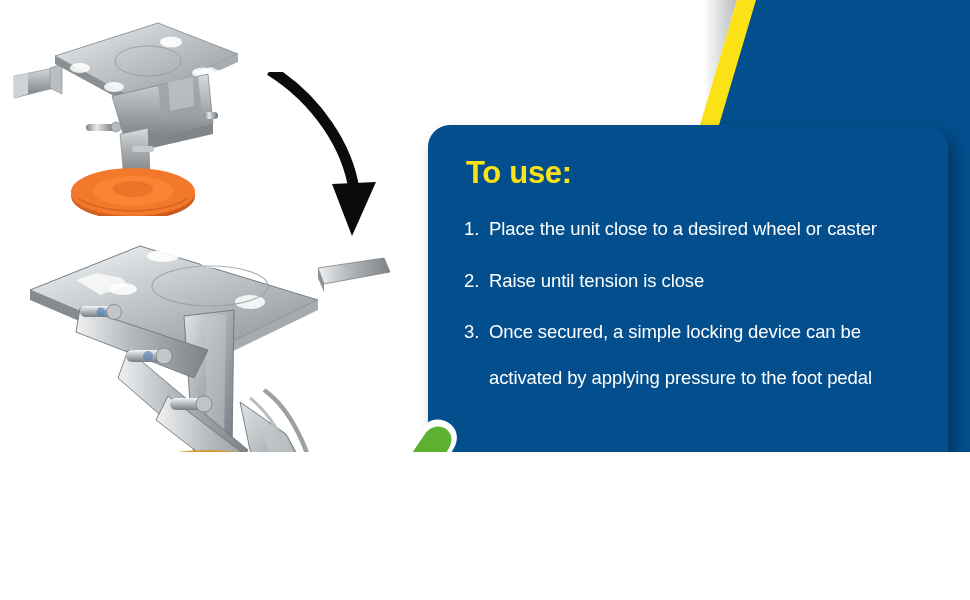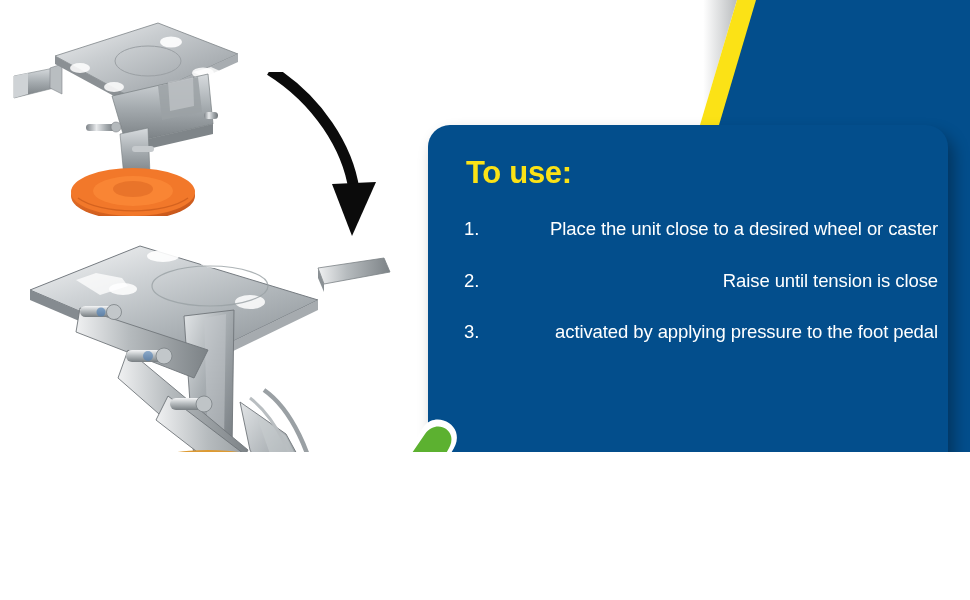--- a/index.html
+++ b/index.html
@@ -56,22 +56,22 @@
     font-size: 18.5px;
     line-height: 1.28;
     margin-bottom: 28px;
     letter-spacing: -0.1px;
   }
   .step-num {
     width: 25px;
     flex: 0 0 25px;
     text-align: left;
   }
-  .step-text { flex: 1 1 auto; text-align: right; }
-  .step-text .wrapline { display: block; }
+  .step-text { flex: 1 1 auto; }
+  .step-text .wrapline { display: block; margin-top: 22px; }
 
   
   .photo { position: absolute; z-index: 4; }
 
   #photo-top { left: 8px; top: 16px; width: 238px; height: 200px; }
   #photo-bottom { left: 18px; top: 238px; width: 400px; height: 302px; }
 
   
   #flow-arrow {
     position: absolute;
@@ -310,20 +310,21 @@
         <span class="step-num">1.</span>
         <span class="step-text">Place the unit close to a desired wheel or caster</span>
       </li>
       <li class="step-row">
         <span class="step-num">2.</span>
         <span class="step-text">Raise until tension is close</span>
       </li>
       <li class="step-row">
         <span class="step-num">3.</span>
         <span class="step-text">
+          <span>Once secured, a simple locking device can be</span>
           <span class="wrapline">activated by applying pressure to the foot pedal</span>
         </span>
       </li>
     </ul>
   </div>
 
   <svg id="green-check" viewBox="0 0 160 130">
     <path d="M12 66 C 20 52, 34 50, 46 62 L 66 86 L 118 8 C 128 -4, 146 2, 150 14
              C 153 24, 148 30, 142 40 L 82 124 C 74 134, 58 134, 50 124 L 14 82 C 8 76, 8 72, 12 66 Z" fill="#ffffff"></path>
     <path d="M20 66 C 27 55, 37 55, 46 66 L 67 92 L 119 16 C 128 4, 142 8, 145 18

